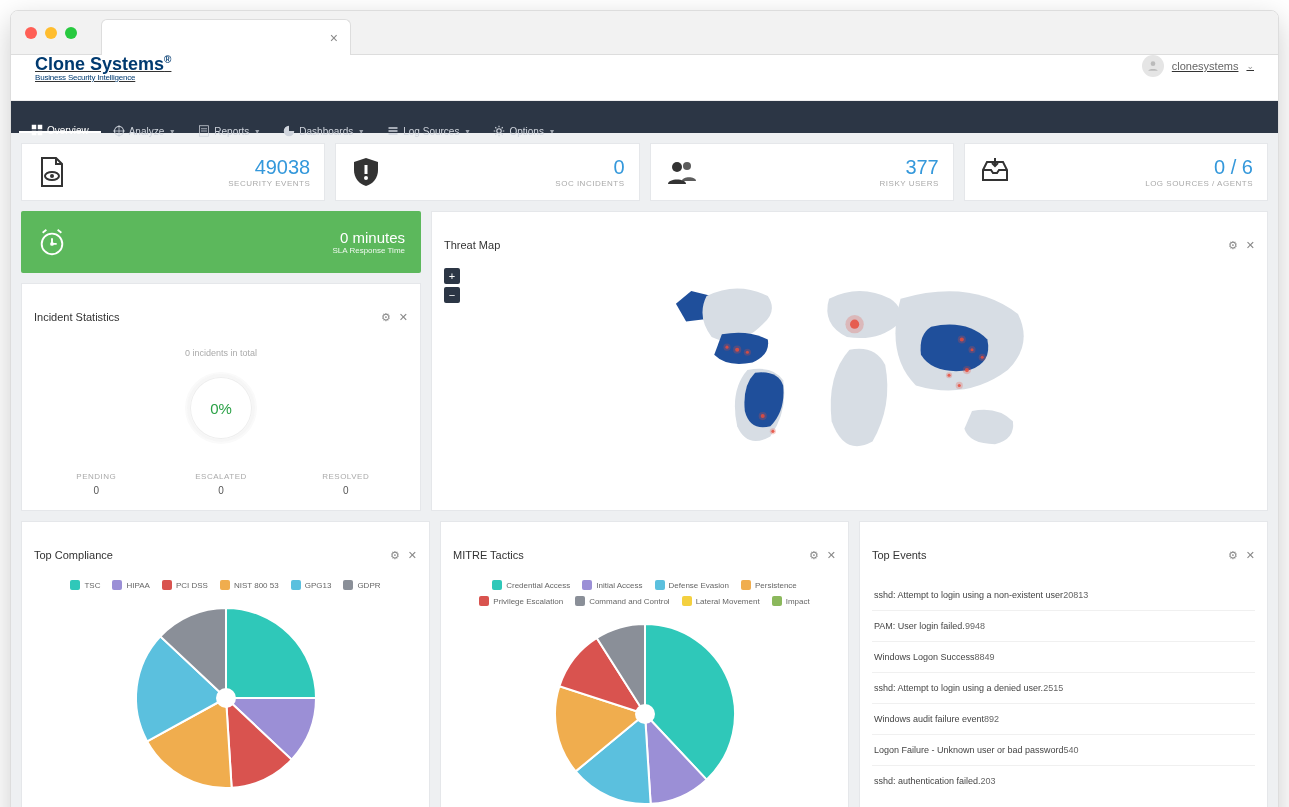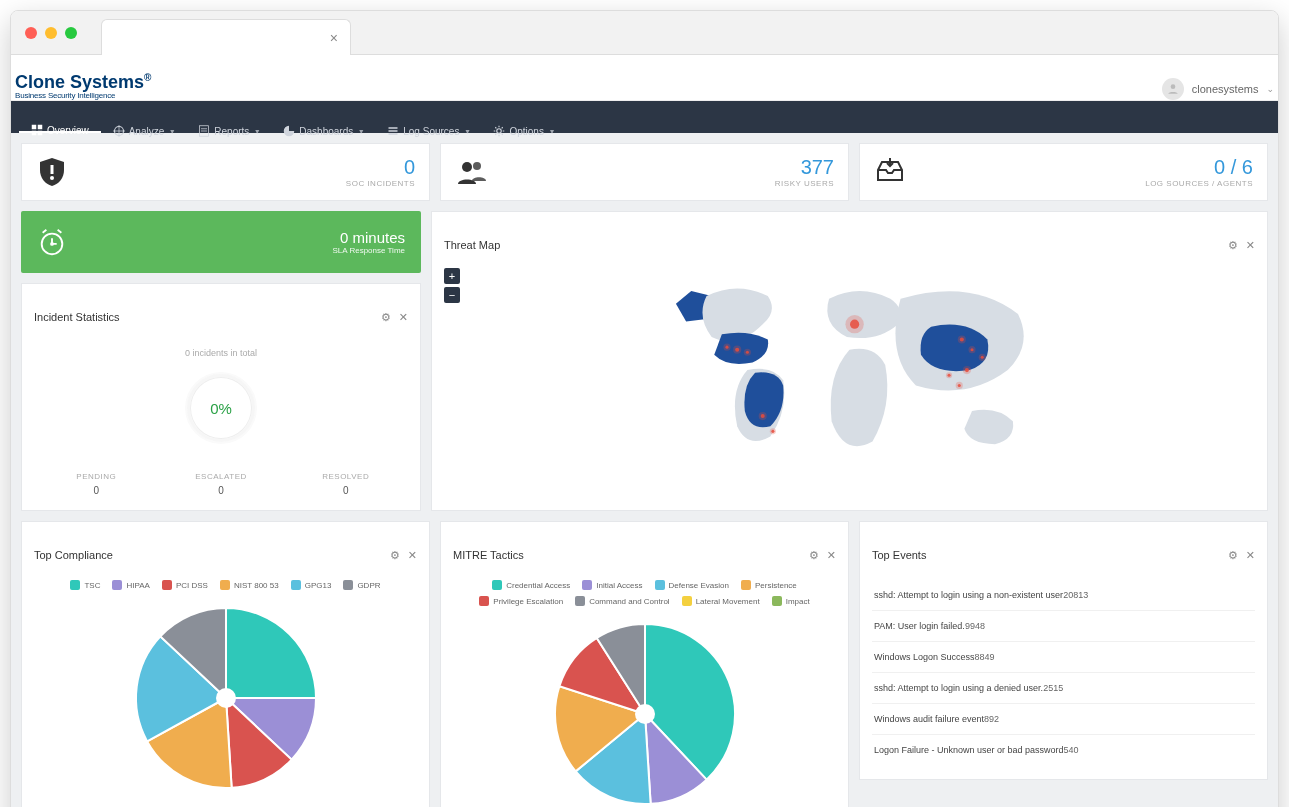--- a/index.html
+++ b/index.html
@@ -47,24 +47,25 @@
     justify-content: flex-end;
     padding: 0 12px;
     color: #888;
     font-size: 14px;
   }
 
   .header-bar {
     height: 46px;
     background: #fff;
     display: flex;
-    align-items: flex-end;
+    align-items: flex-start;
     justify-content: space-between;
-    padding: 0 4px;
+    padding: 0 24px;
     border-bottom: 1px solid #eee;
+    text-decoration: underline;
   }
   .logo {
     font-weight: 700;
     font-size: 18px;
     color: #003a70;
     line-height: 1;
   }
   .logo-reg { font-size: 10px; vertical-align: super; }
   .logo-sub { font-size: 8px; color: #003a70; font-weight: 400; letter-spacing: -0.2px; }
   .user-area { display: flex; align-items: center; gap: 8px; color: #666; font-size: 11px; }
@@ -269,20 +270,32 @@
           <path d="M8 1v2M8 13v2M1 8h2M13 8h2M3 3l1.5 1.5M11.5 11.5L13 13M3 13l1.5-1.5M11.5 4.5L13 3" stroke="currentColor" stroke-width="1.5"></path>
         </svg>
       <span>Options</span>
       <span class="nav-chev">▾</span>
     </div>
   </div>
 
   <div class="content">
 
     <div class="stat-row">
+      <div class="stat-card">
+        <svg class="stat-icon" viewBox="0 0 32 32">
+            <path d="M6 2h14l6 6v22H6Z" fill="none" stroke="#333" stroke-width="2"></path>
+            <path d="M20 2v6h6" fill="none" stroke="#333" stroke-width="2"></path>
+            <ellipse cx="16" cy="20" rx="7" ry="4" fill="none" stroke="#333" stroke-width="2"></ellipse>
+            <circle cx="16" cy="20" r="2" fill="#333"></circle>
+          </svg>
+        <div class="stat-right">
+          <div class="stat-value">49038</div>
+          <div class="stat-label">SECURITY EVENTS</div>
+        </div>
+      </div>
       <div class="stat-card">
         <svg class="stat-icon" viewBox="0 0 32 32">
             <path d="M16 2l12 4v8c0 8-5 14-12 16C9 28 4 22 4 14V6Z" fill="#333"></path>
             <rect x="14.5" y="9" width="3" height="9" fill="#fff"></rect>
             <circle cx="16" cy="22" r="2" fill="#fff"></circle>
           </svg>
         <div class="stat-right">
           <div class="stat-value">0</div>
           <div class="stat-label">SOC INCIDENTS</div>
         </div>
@@ -556,20 +569,24 @@
                   <span class="event-count">2515</span>
                 </div>
                 <div class="event-row">
                   <span>Windows audit failure event</span>
                   <span class="event-count">892</span>
                 </div>
                 <div class="event-row">
                   <span>Logon Failure - Unknown user or bad password</span>
                   <span class="event-count">540</span>
                 </div>
+                <div class="event-row">
+                  <span>sshd: authentication failed.</span>
+                  <span class="event-count">203</span>
+                </div>
               </div>
           </div>
         </div>
       </div>
     </div>
 
   </div>
 </div>
 
 </body></html>

